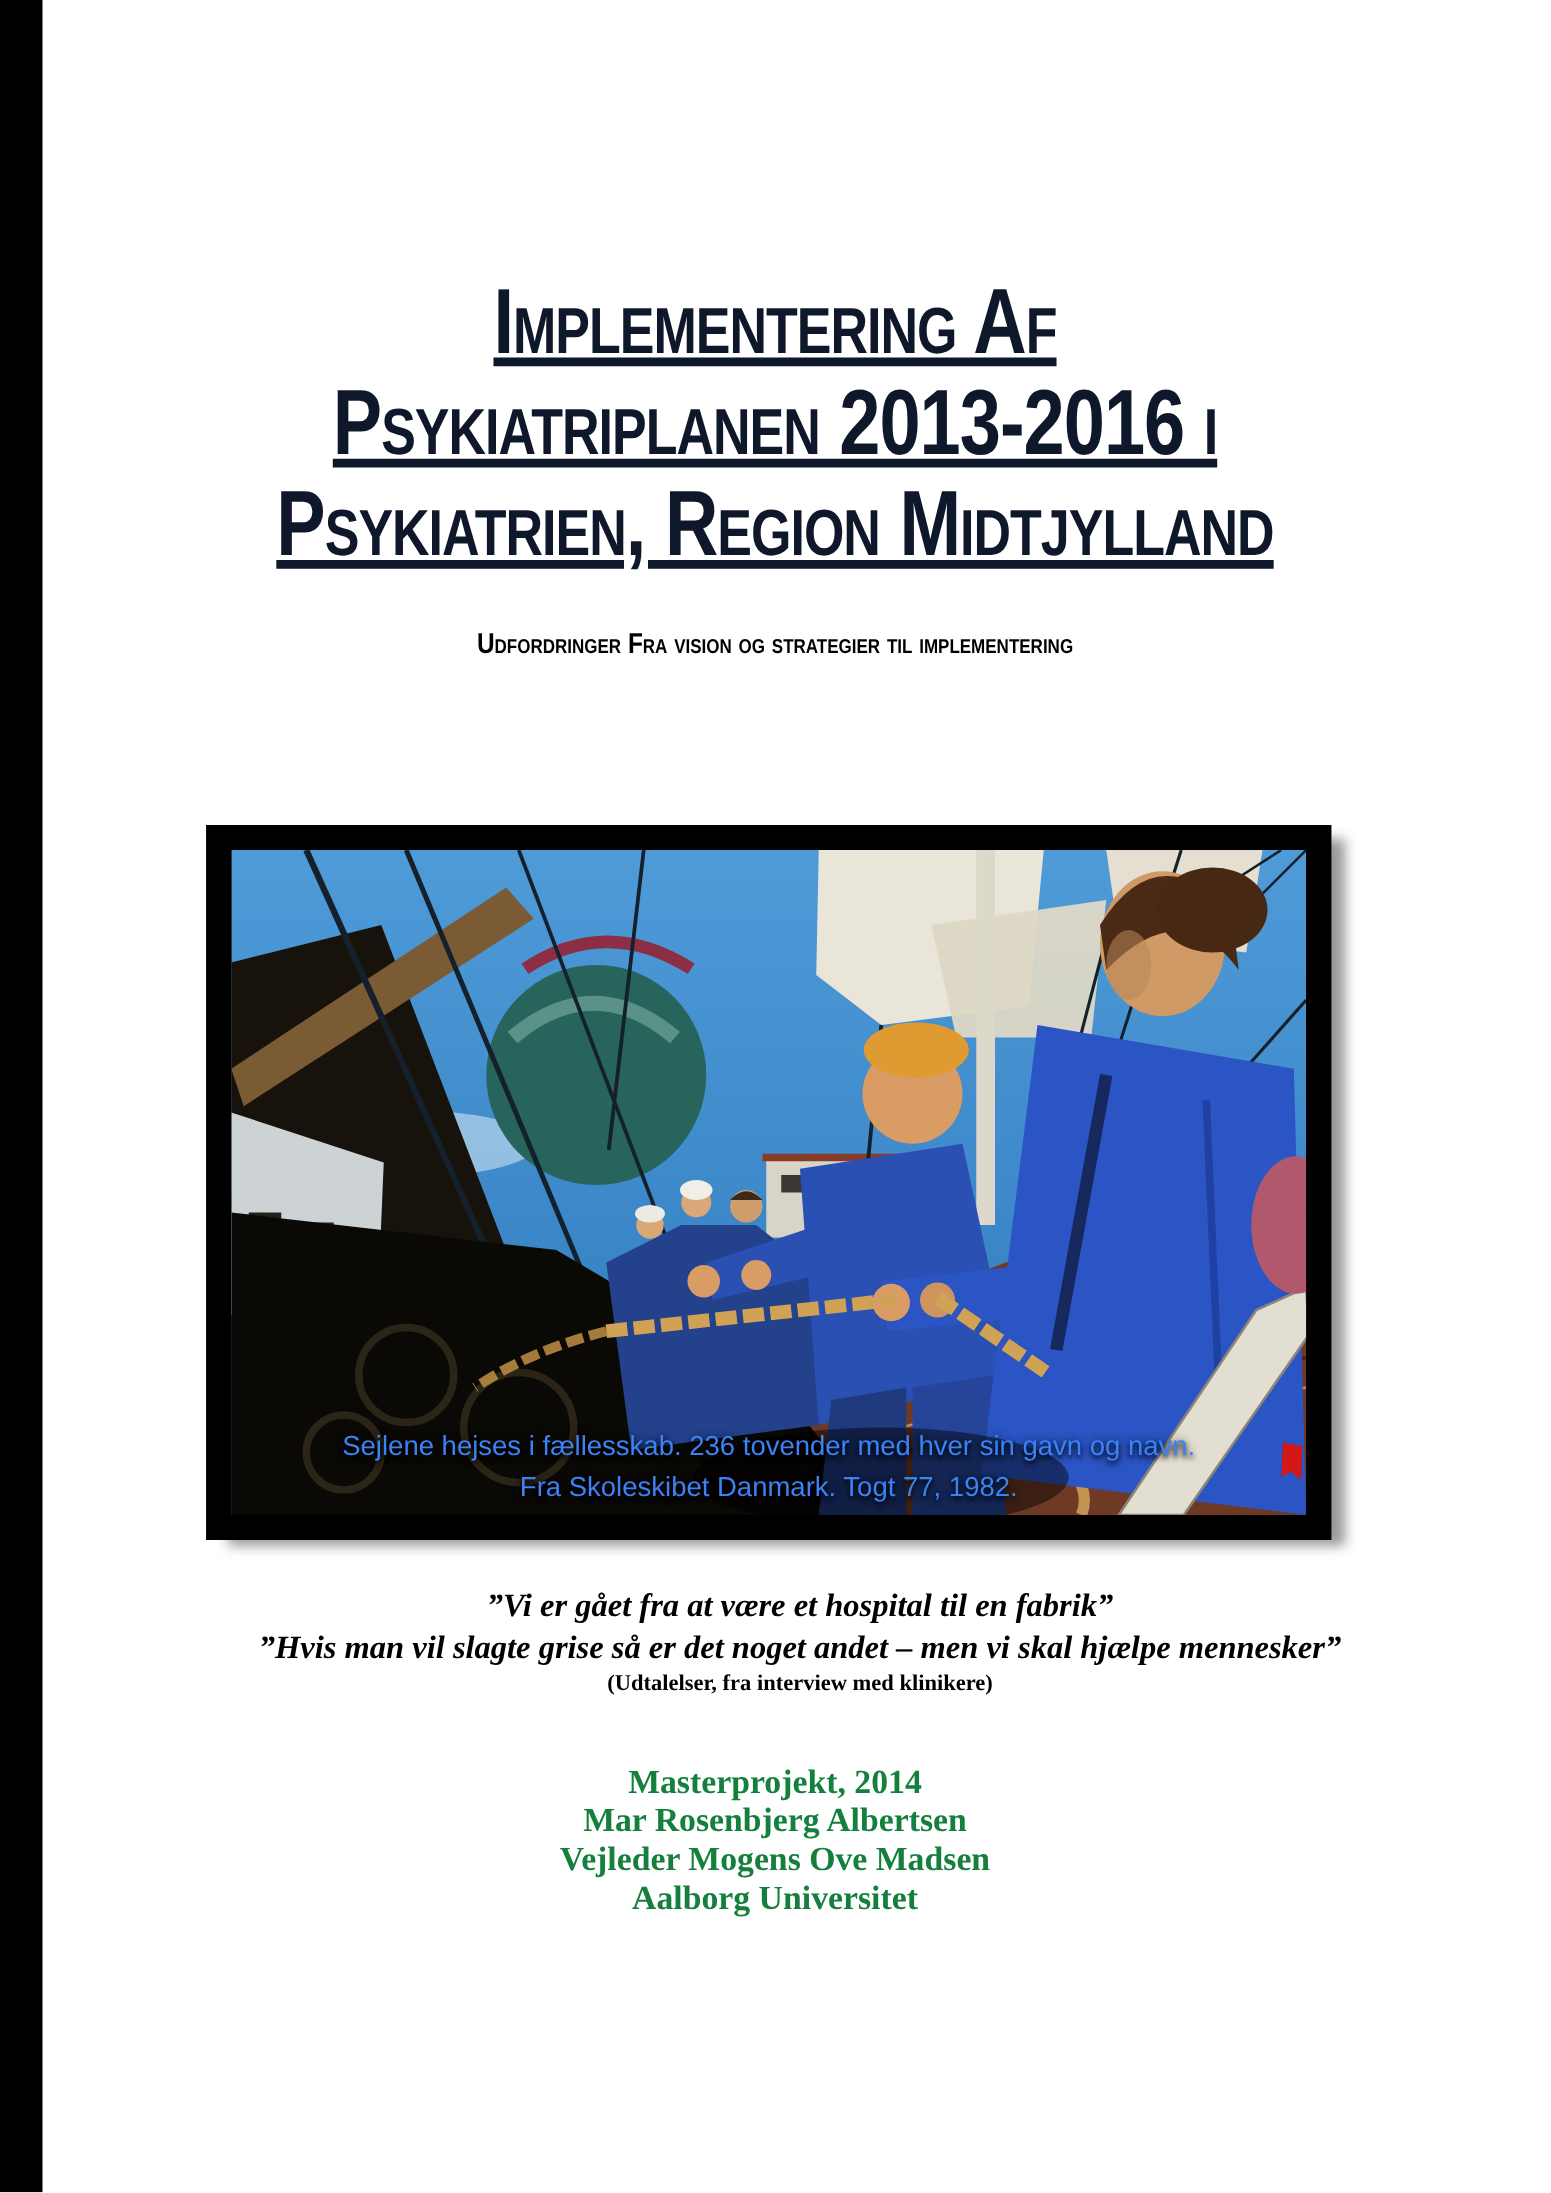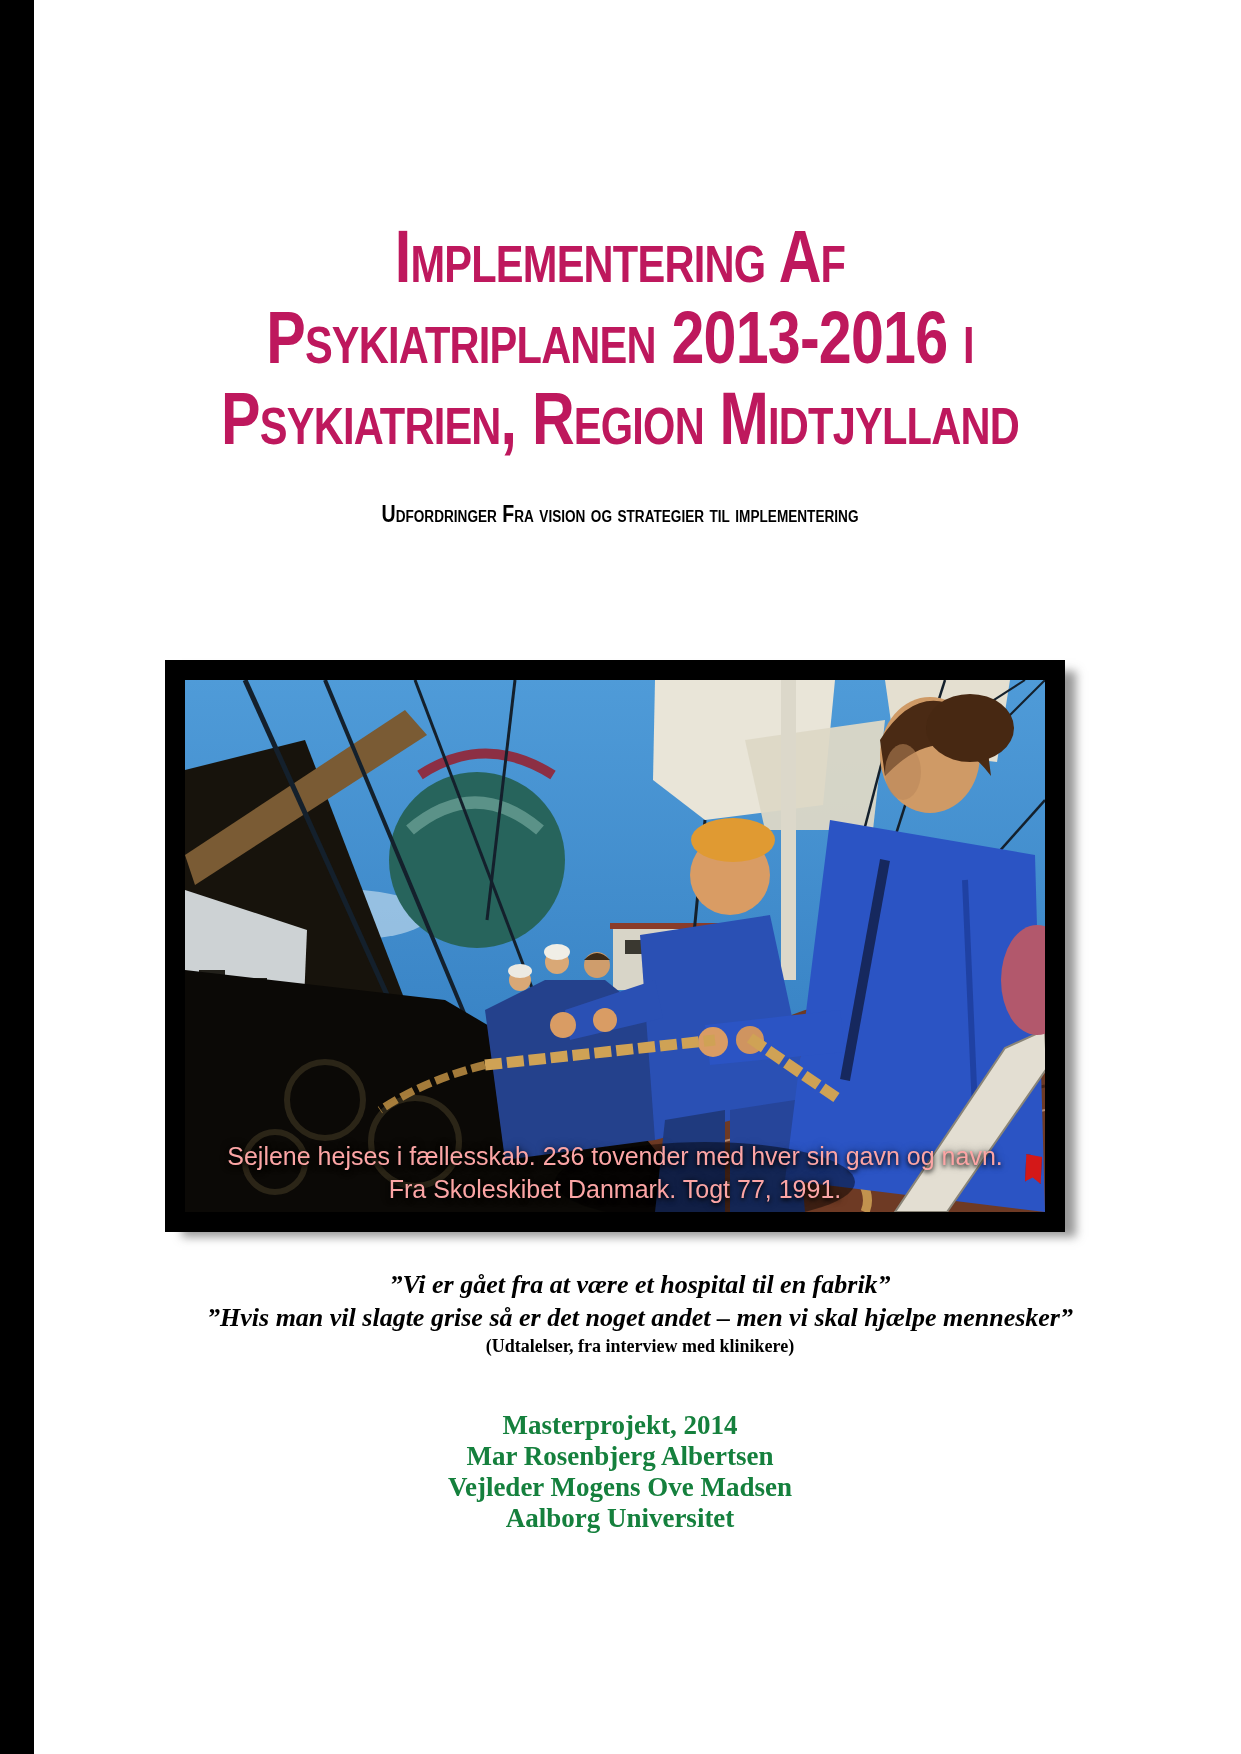--- a/index.html
+++ b/index.html
@@ -3,21 +3,21 @@
 <meta charset="utf-8">
 <style>
   html,body{margin:0;padding:0;background:#ffffff;}
   .page{
     position:relative;width:1241px;height:1754px;background:#ffffff;overflow:hidden;
     font-family:"Liberation Sans",sans-serif;
   }
   .edge-bar{position:absolute;left:0;top:0;width:34px;height:1754px;background:#000000;}
 
   
-  .title-block{position:absolute;left:120px;top:216px;width:1000px;text-align:center;color:#be185d;}
+  .title-block{position:absolute;left:120px;top:216px;width:1000px;text-align:center;color:#0f172a;text-decoration:underline;}
   .t-line{
     display:block;font-weight:bold;font-size:74px;line-height:81px;
     font-variant:small-caps;letter-spacing:-1px;white-space:nowrap;
     transform:scaleX(0.80);transform-origin:50% 50%;
   }
   .subtitle-wrap{position:absolute;left:120px;top:500px;width:1000px;text-align:center;color:#000;}
   .subtitle{
     display:block;font-weight:bold;font-size:23px;line-height:28px;
     font-variant:small-caps;white-space:nowrap;
     transform:scaleX(0.85);transform-origin:50% 50%;
@@ -26,21 +26,21 @@
   
   .photo-frame{
     position:absolute;left:165px;top:660px;width:860px;height:532px;margin:0;
     border:20px solid #000;background:#000;
     box-shadow:14px 8px 9px -3px rgba(70,70,70,0.55);
   }
   .photo{position:relative;width:860px;height:532px;overflow:hidden;}
   .photo svg{display:block;width:860px;height:532px;}
   .caption{
     position:absolute;left:0;bottom:6px;width:100%;text-align:center;
-    color:#fca5a5;font-size:25px;line-height:33px;font-weight:normal;
+    color:#3b82f6;font-size:22px;line-height:33px;font-weight:normal;
     text-shadow:0 2px 4px rgba(0,0,0,0.9),0 0 8px rgba(0,0,0,0.55);
   }
   .red-mark{
     position:absolute;right:3px;bottom:28px;width:17px;height:30px;background:#d41818;
     clip-path:polygon(8% 0,100% 10%,92% 100%,45% 78%,0 92%);
     box-shadow:0 0 3px rgba(0,0,0,.6);
   }
 
   
   .quotes{
@@ -179,21 +179,21 @@
         <path d="M300,385 Q240,400 195,430" stroke="#b58840" stroke-width="8" stroke-dasharray="14 5" fill="none" opacity="0.9"></path>
 
         <polygon points="710,532 762,532 862,388 860,350 820,368" fill="#e3ded2" stroke="#8a8578" stroke-width="2"></polygon>
 
         <ellipse cx="852" cy="300" rx="36" ry="55" fill="#b2586c"></ellipse>
 
         <ellipse cx="520" cy="502" rx="150" ry="40" fill="#000000" opacity="0.45"></ellipse>
       </svg>
       <figcaption class="caption">
         <div>Sejlene hejses i fællesskab. 236 tovender med hver sin gavn og navn.</div>
-        <div>Fra Skoleskibet Danmark. Togt 77, 1991.</div>
+        <div>Fra Skoleskibet Danmark. Togt 77, 1982.</div>
       </figcaption>
       <div class="red-mark"></div>
     </div>
   </figure>
 
   <section class="quotes">
     <div class="q">”Vi er gået fra at være et hospital til en fabrik”</div>
     <div class="q">”Hvis man vil slagte grise så er det noget andet – men vi skal hjælpe mennesker”</div>
     <div class="q-attr">(Udtalelser, fra interview med klinikere)</div>
   </section>

